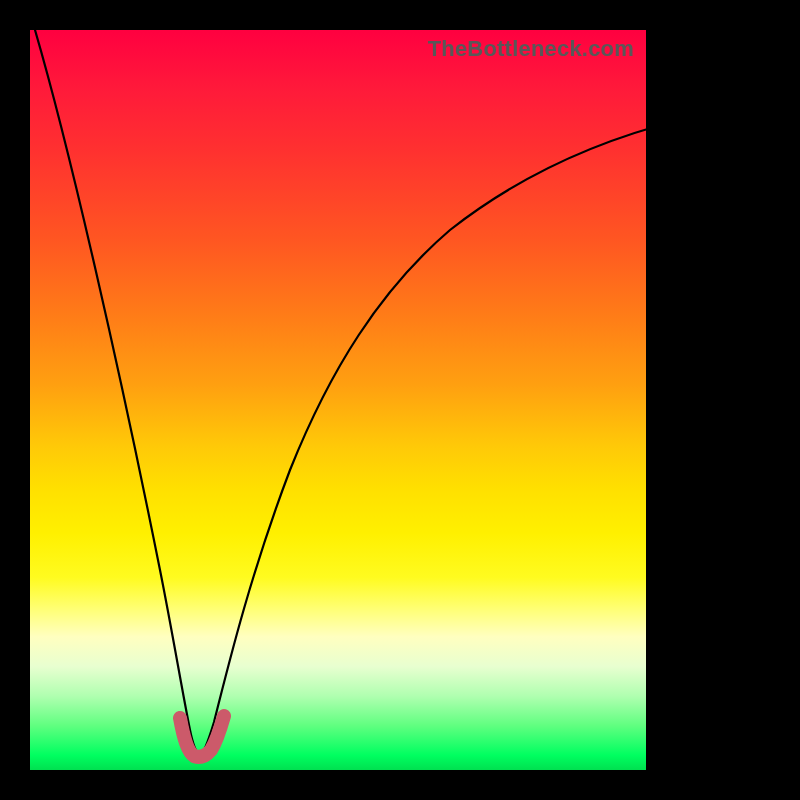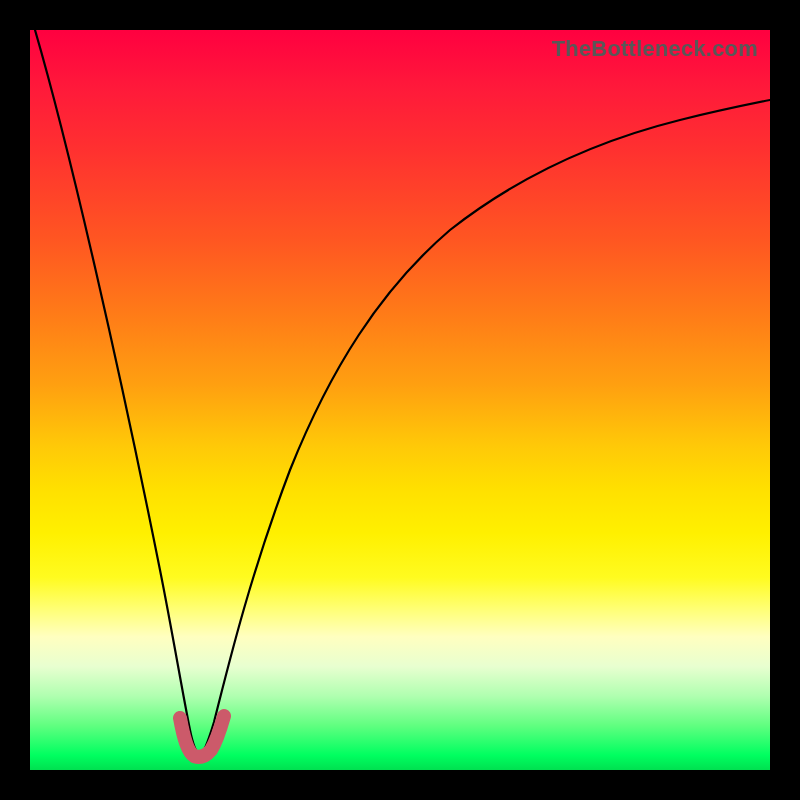--- a/index.html
+++ b/index.html
@@ -7,21 +7,21 @@
   .frame {
     width: 800px;
     height: 800px;
     background: #000;
     position: relative;
   }
   .plot-area {
     position: absolute;
     left: 30px;
     top: 30px;
-    width: 740px;
+    width: 616px;
     height: 740px;
     background: linear-gradient(to bottom,
       #ff0040 0%,
       #ff1a3a 8%,
       #ff3030 16%,
       #ff5522 28%,
       #ff7a18 38%,
       #ffa010 48%,
       #ffc808 56%,
       #ffe000 62%,

